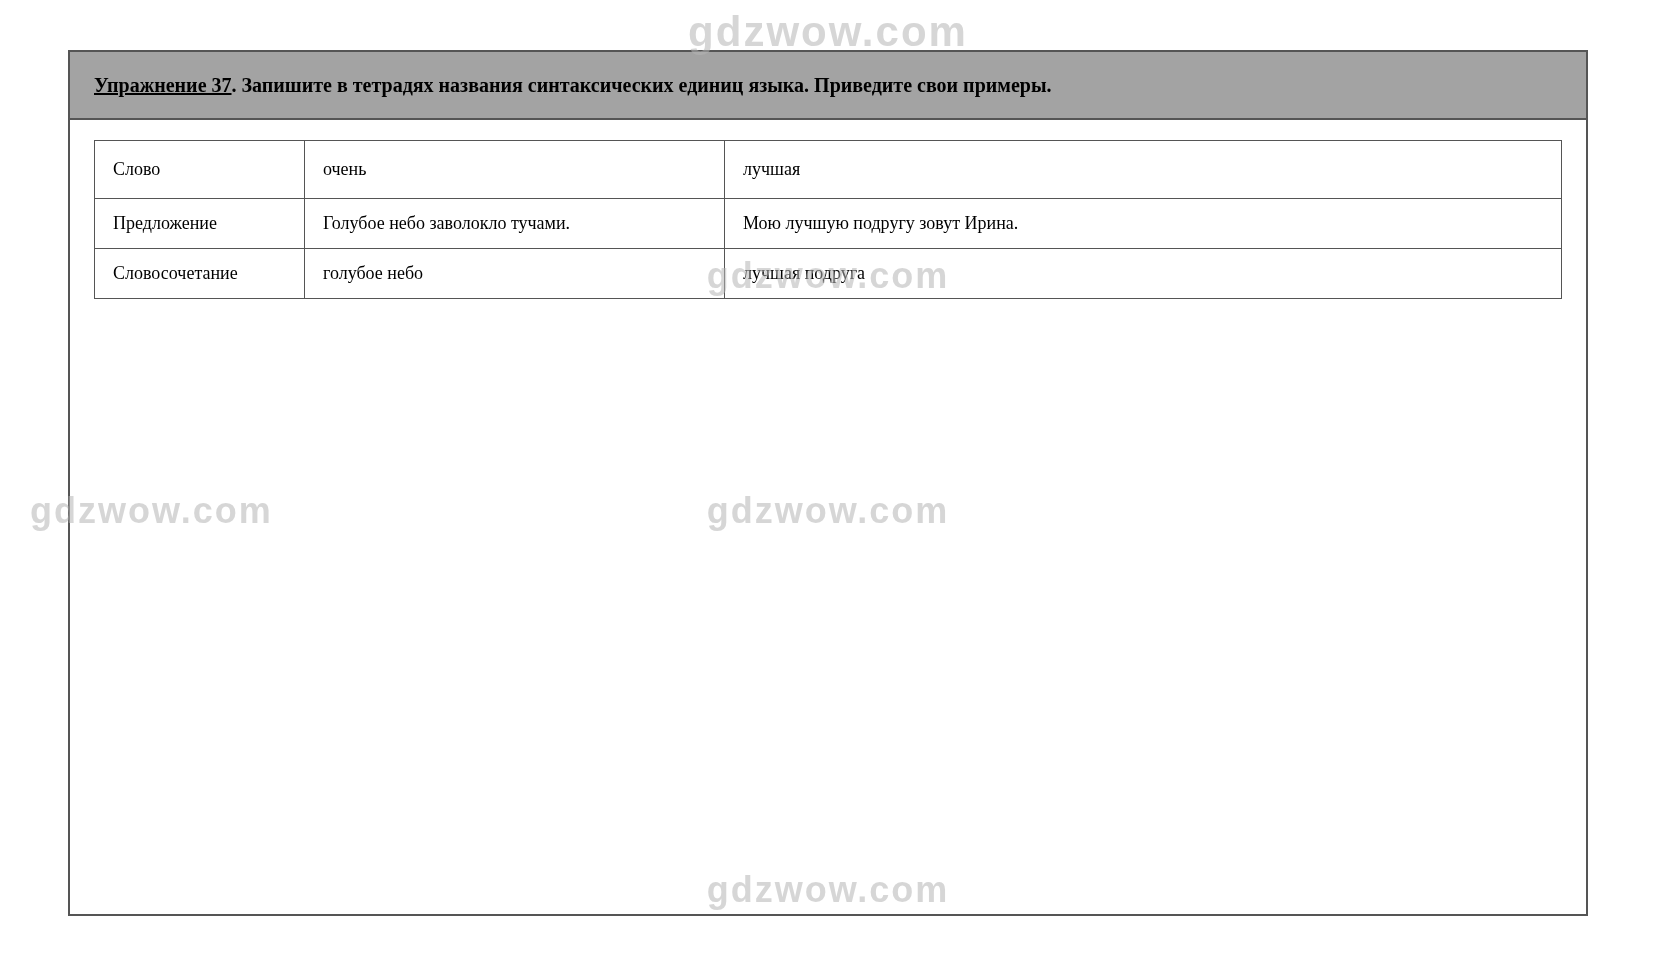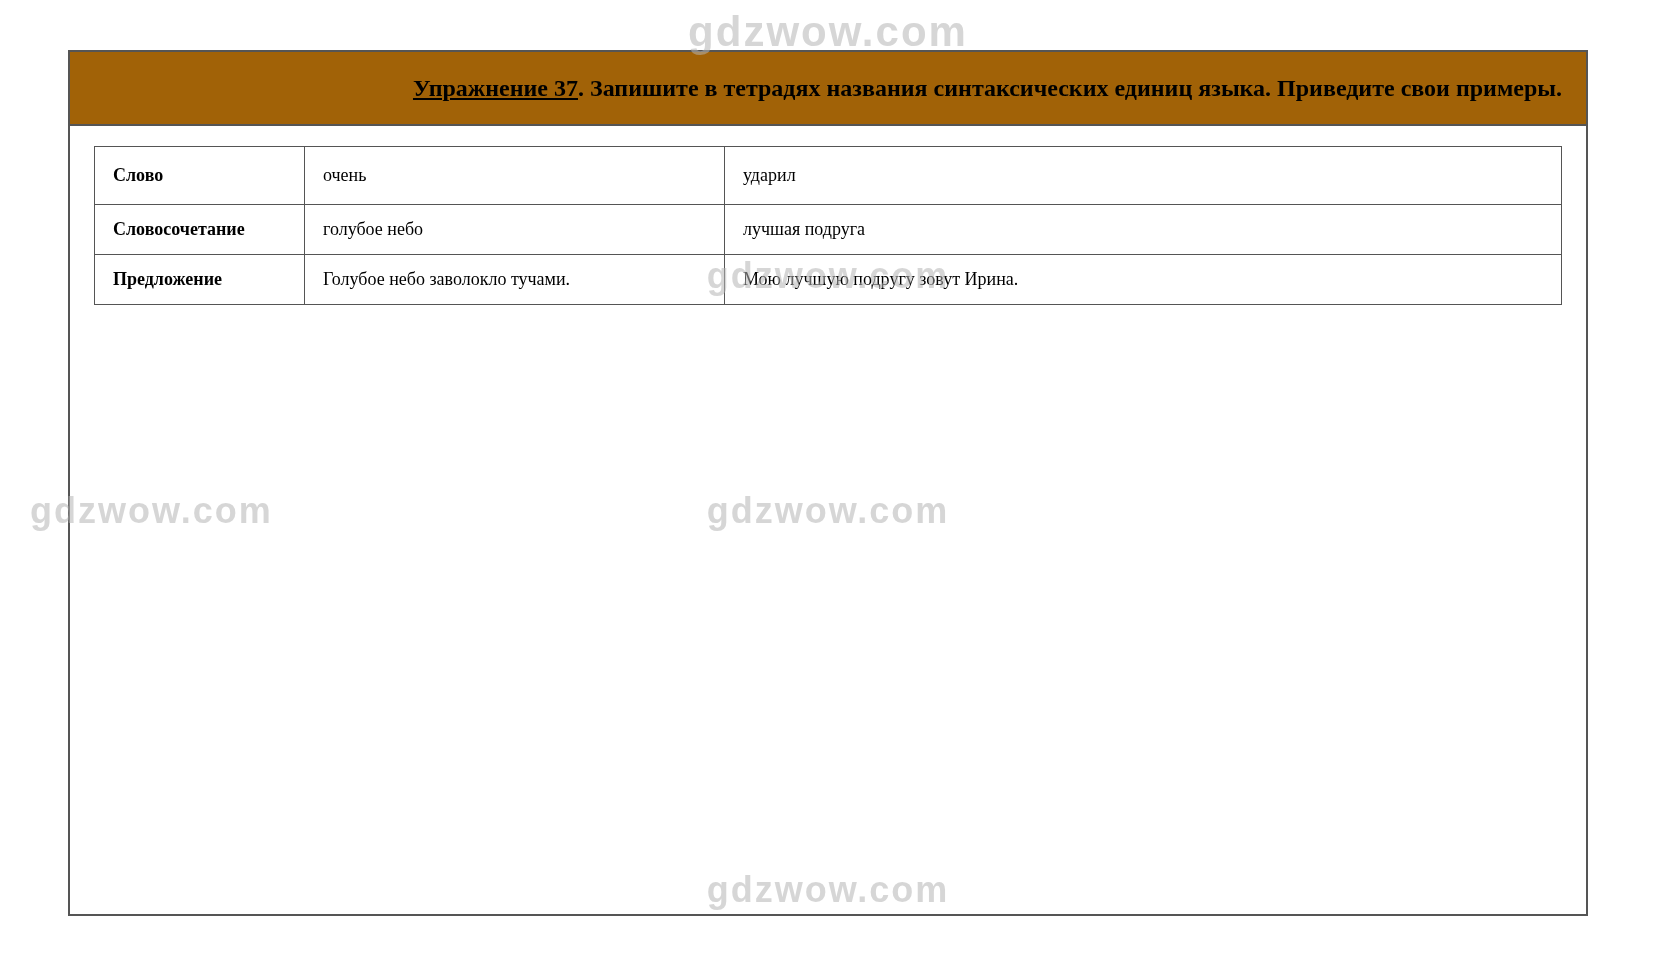--- a/index.html
+++ b/index.html
@@ -86,26 +86,25 @@
       position: absolute;
       top: 50px;
       left: 68px;
       right: 68px;
       bottom: 50px;
       border: 2px solid #555;
       background: #ffffff;
     }
 
     .exercise-header {
-      background-color: #a16207;
+      background-color: #a3a3a3;
       padding: 18px 24px;
       border-bottom: 2px solid #555;
-      font-size: 24px;
+      font-size: 20px;
       line-height: 1.5;
-      text-align: right;
     }
 
     .exercise-header .ex-number {
       font-weight: bold;
       text-decoration: underline;
     }
 
     .exercise-header .ex-text {
       font-weight: bold;
     }
@@ -121,21 +120,21 @@
     }
 
     td {
       border: 1.5px solid #555;
       padding: 14px 18px;
       vertical-align: top;
     }
 
     .col-type {
       width: 210px;
-      font-weight: bold;
+      font-weight: normal;
     }
 
     .col-example1 {
       width: 420px;
       text-align: justify;
     }
 
     .col-example2 {
       text-align: justify;
     }
@@ -160,32 +159,32 @@
     <span class="ex-number">Упражнение 37</span><span class="ex-text">. Запишите в тетрадях названия синтаксических единиц языка. Приведите свои примеры.</span>
   </div>
 
   <div class="table-area">
     <table>
       <tbody>
 
         <tr class="row-slovo">
           <td class="col-type">Слово</td>
           <td class="col-example1">очень</td>
-          <td class="col-example2">ударил</td>
+          <td class="col-example2">лучшая</td>
+        </tr>
+
+        <tr>
+          <td class="col-type">Предложение</td>
+          <td class="col-example1">Голубое небо заволокло тучами.</td>
+          <td class="col-example2">Мою лучшую подругу зовут Ирина.</td>
         </tr>
 
         <tr>
           <td class="col-type">Словосочетание</td>
           <td class="col-example1">голубое небо</td>
           <td class="col-example2">лучшая подруга</td>
-        </tr>
-
-        <tr>
-          <td class="col-type">Предложение</td>
-          <td class="col-example1">Голубое небо заволокло тучами.</td>
-          <td class="col-example2">Мою лучшую подругу зовут Ирина.</td>
         </tr>
 
       </tbody>
     </table>
   </div>
 
 </div>
 
 </body></html>

